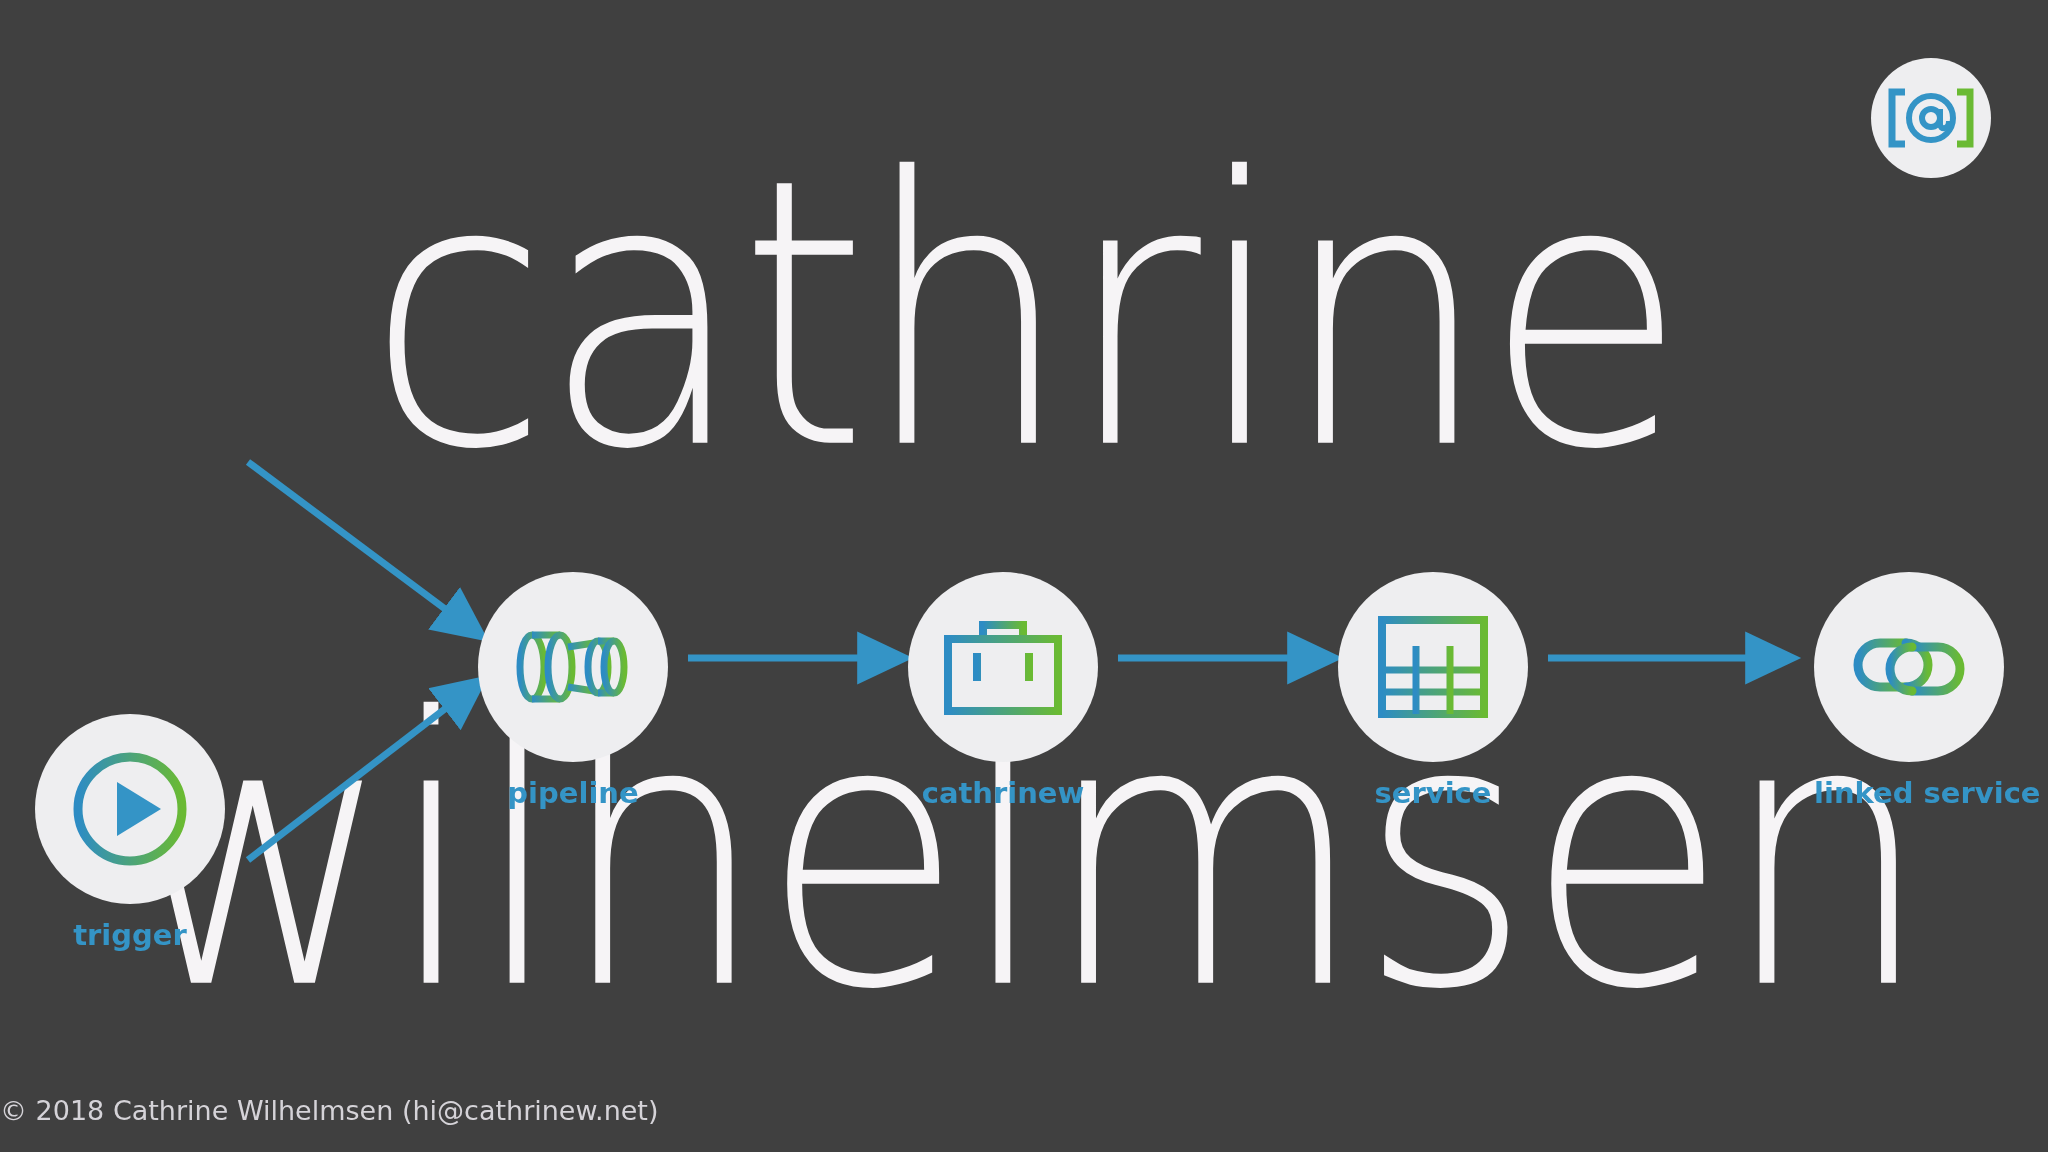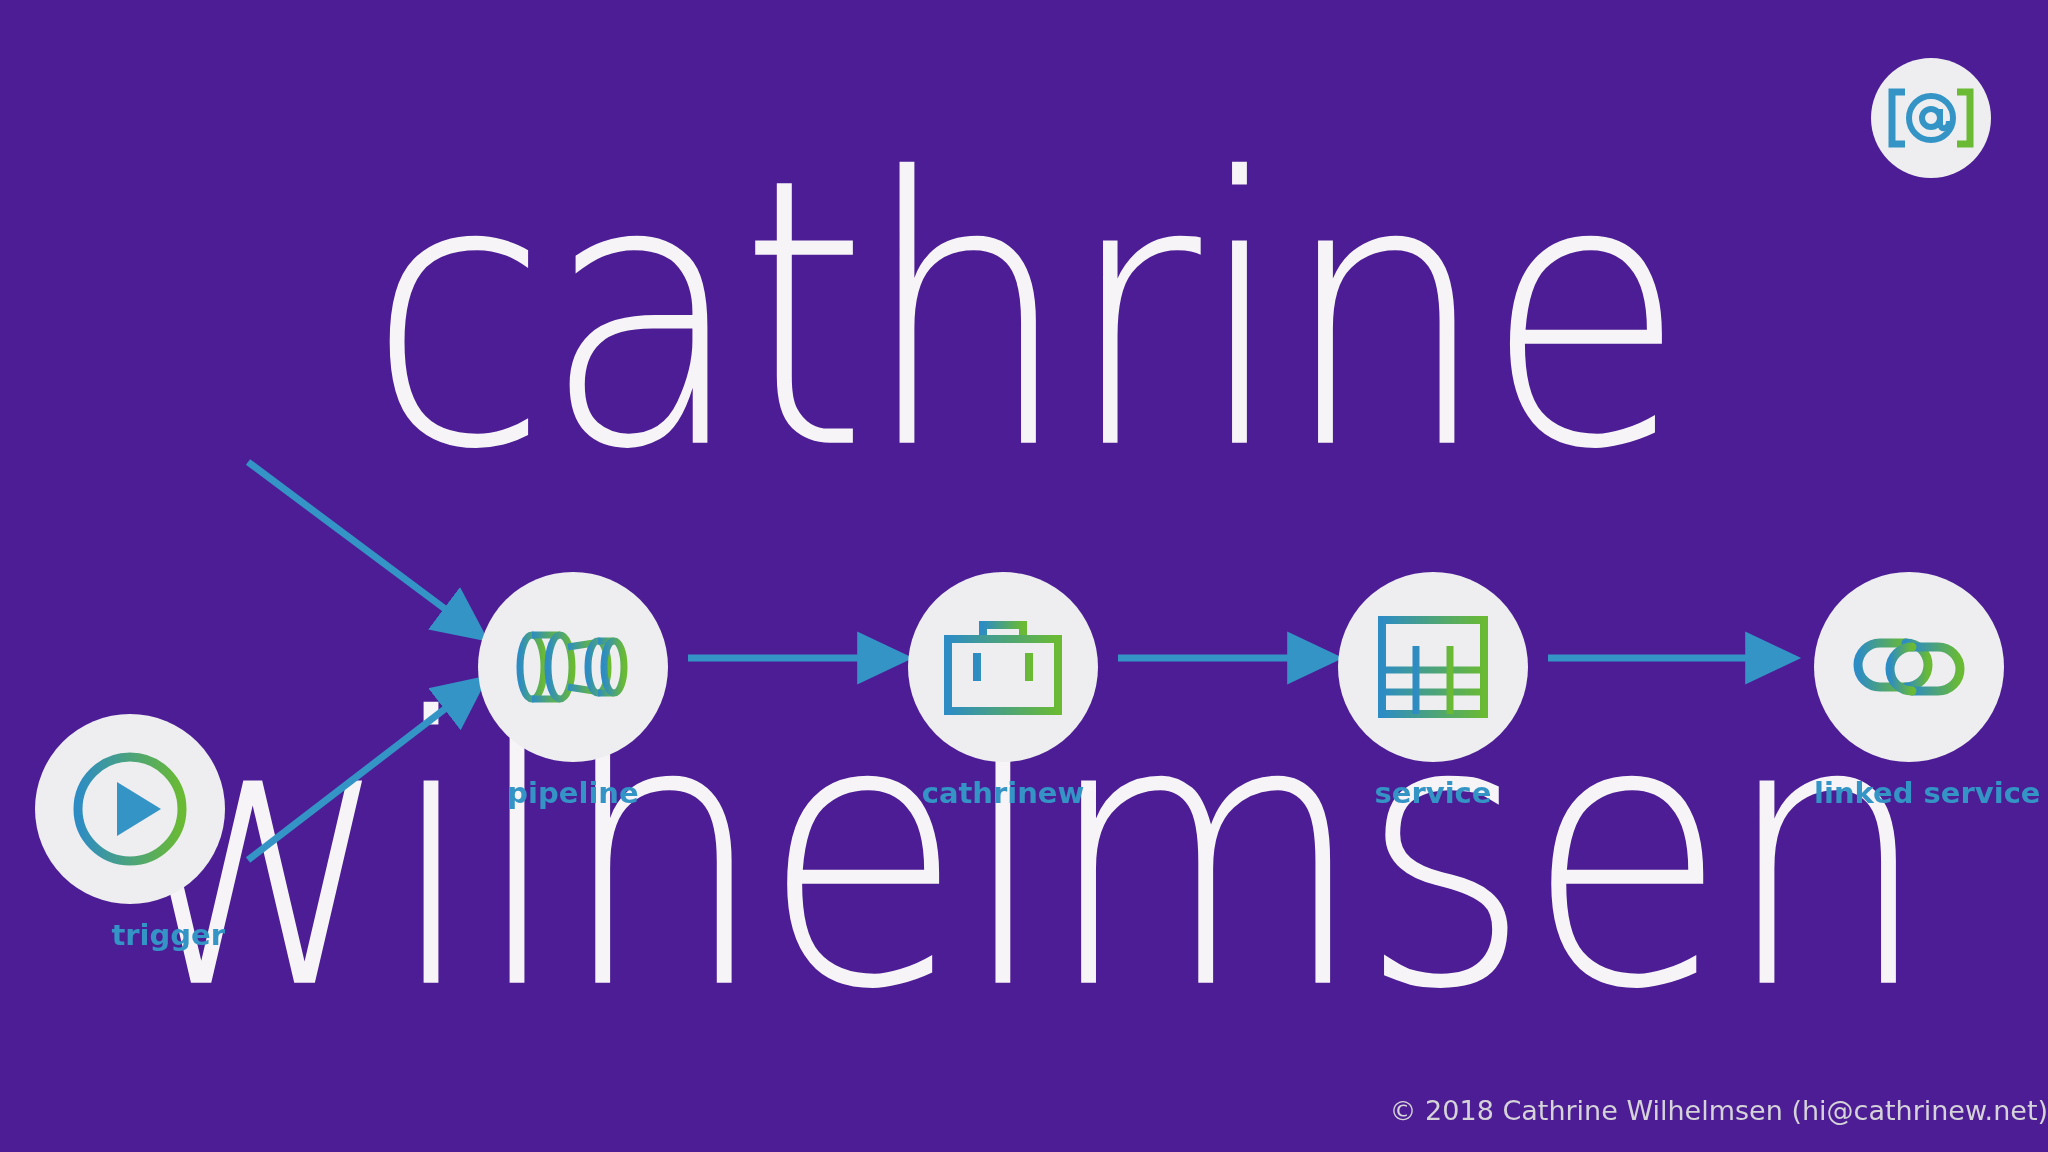--- a/index.html
+++ b/index.html
@@ -8,21 +8,21 @@
     padding: 0;
     background: #ffffff;
   }
   body {
     font-family: "Liberation Sans", sans-serif;
   }
   #slide {
     position: relative;
     width: 2048px;
     height: 1152px;
-    background: #4c1d95;
+    background: #404040;
     overflow: hidden;
   }
 
   
   .watermark {
     position: absolute;
     left: 0;
     width: 2048px;
     text-align: center;
     font-family: "DejaVu Sans", sans-serif;
@@ -92,42 +92,42 @@
     margin-top: 14px;
     font-size: 29px;
     font-weight: bold;
     color: #3494c6;
     font-family: "DejaVu Sans", sans-serif;
     white-space: nowrap;
   }
 
   
   #node-user      { left: 35px;   top: 378px; }
-  #node-trigger   { left: 35px;   top: 714px; text-align: right; }
+  #node-trigger   { left: 35px;   top: 714px; }
   #node-pipeline  { left: 478px;  top: 572px; }
   #node-activity  { left: 908px;  top: 572px; }
   #node-dataset   { left: 1338px; top: 572px; }
   #node-linked    { left: 1795px; top: 572px; margin-left: 19px; }
 
   
   #arrows {
     position: absolute;
     left: 0; top: 0;
     width: 2048px;
     height: 1152px;
     pointer-events: none;
   }
 
   
   #footer {
     position: absolute;
     left: 0;
     top: 1095px;
     width: 2048px;
-    text-align: right;
+    text-align: left;
     font-size: 27px;
     color: #d5d3d8;
     font-family: "DejaVu Sans", sans-serif;
   }
 </style>
 </head>
 <body>
 
 <div id="slide">
 

